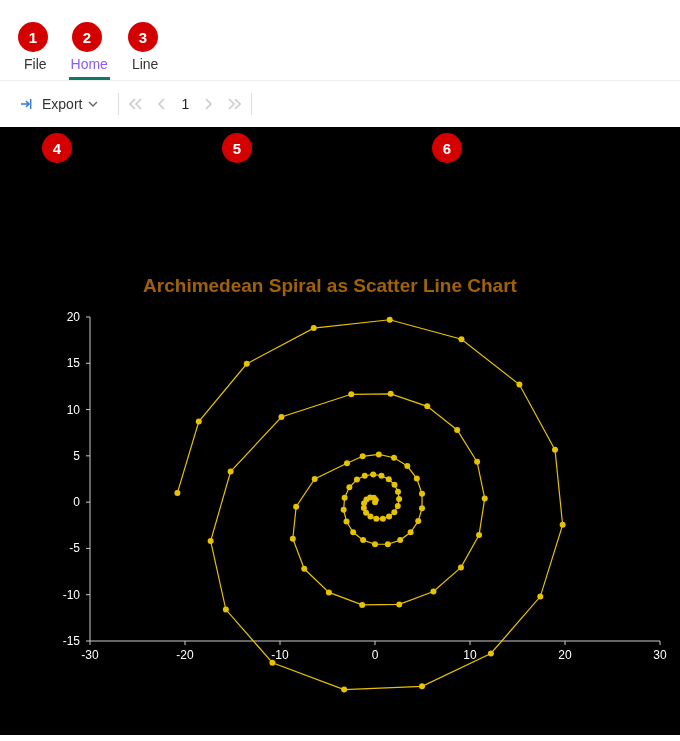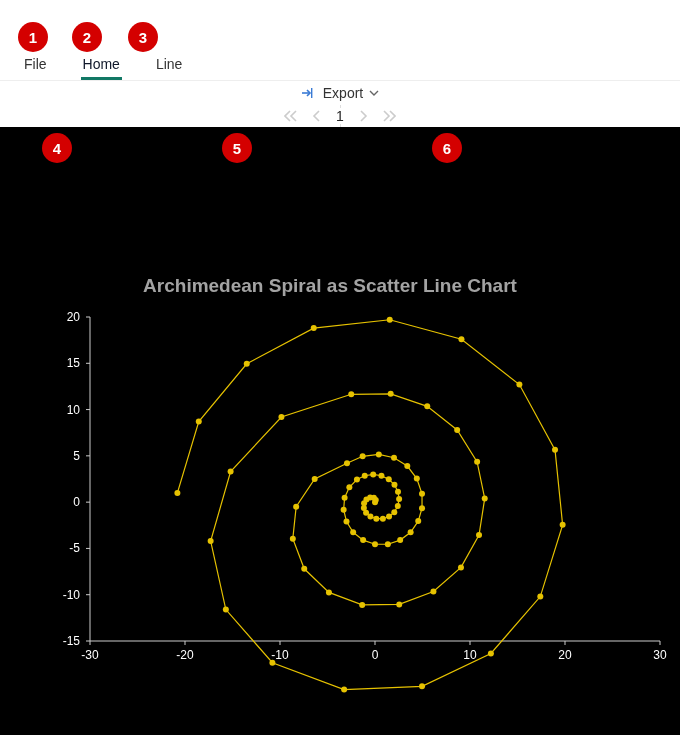--- a/index.html
+++ b/index.html
@@ -1,29 +1,29 @@
 <!DOCTYPE html>
 <html><head>
 <meta charset="utf-8">
 <style>
   * { box-sizing: border-box; }
   html, body { margin:0; padding:0; font-family: "Segoe UI", Arial, sans-serif; background:#fff; width:680px; height:741px; overflow:hidden; }
-  .tabs { display:flex; align-items:flex-end; gap:12px; padding: 50px 12px 0 12px; font-size:14px; color:#333; }
+  .tabs { display:flex; align-items:flex-end; gap:0; padding: 50px 12px 0 12px; font-size:14px; color:#333; }
   .tab { padding:6px 12px 8px 12px; cursor:pointer; position:relative; }
-  .tab.active { font-weight:400; color:#0f172a; }
+  .tab.active { font-weight:400; color:#8b5cf6; }
   .tab.active::after { content:""; position:absolute; left:10px; right:10px; bottom:0; height:3px; background:#117865; }
   .tab-row-underline { border-bottom:1px solid #eee; margin-top:0; }
-  .toolbar { display:flex; align-items:center; height:46px; padding: 0 10px; font-size:14px; color:#333;flex-direction:column; }
+  .toolbar { display:flex; align-items:center; height:46px; padding: 0 10px; font-size:14px; color:#333; }
   .btn { display:flex; align-items:center; gap:6px; padding:4px 10px; cursor:pointer; border-radius:2px; }
   .vsep { width:1px; height:22px; background:#ddd; margin: 0 10px; }
   .pager { display:flex; align-items:center; gap:14px; color:#bbb; }
   .pager .cur { color:#222; }
   .pager .nav { cursor:default; }
   .report-area { position:relative; width:680px; height:608px; background:#000; color:#fff; }
-  .chart-title { position:absolute; top:148px; left:0; right:20px; text-align:center; font-weight:700; font-size:19px; color:#a3a3a3; }
+  .chart-title { position:absolute; top:148px; left:0; right:20px; text-align:center; font-weight:700; font-size:19px; color:#a16207; }
   .callout { position:absolute; width:30px; height:30px; border-radius:50%; background:#d40000; color:#fff; font-weight:600; font-size:15px; display:flex; align-items:center; justify-content:center; z-index:20; }
   svg.chart { position:absolute; left:0; top:0; }
   .series-line { fill:none; stroke:#E6C200; stroke-width:1.2; }
   .series-dot { fill:#E6C200; stroke:none; }
 
   
   .icon { display:inline-flex; align-items:center; justify-content:center; }
   .icon svg { display:block; }
 </style>
 </head>

